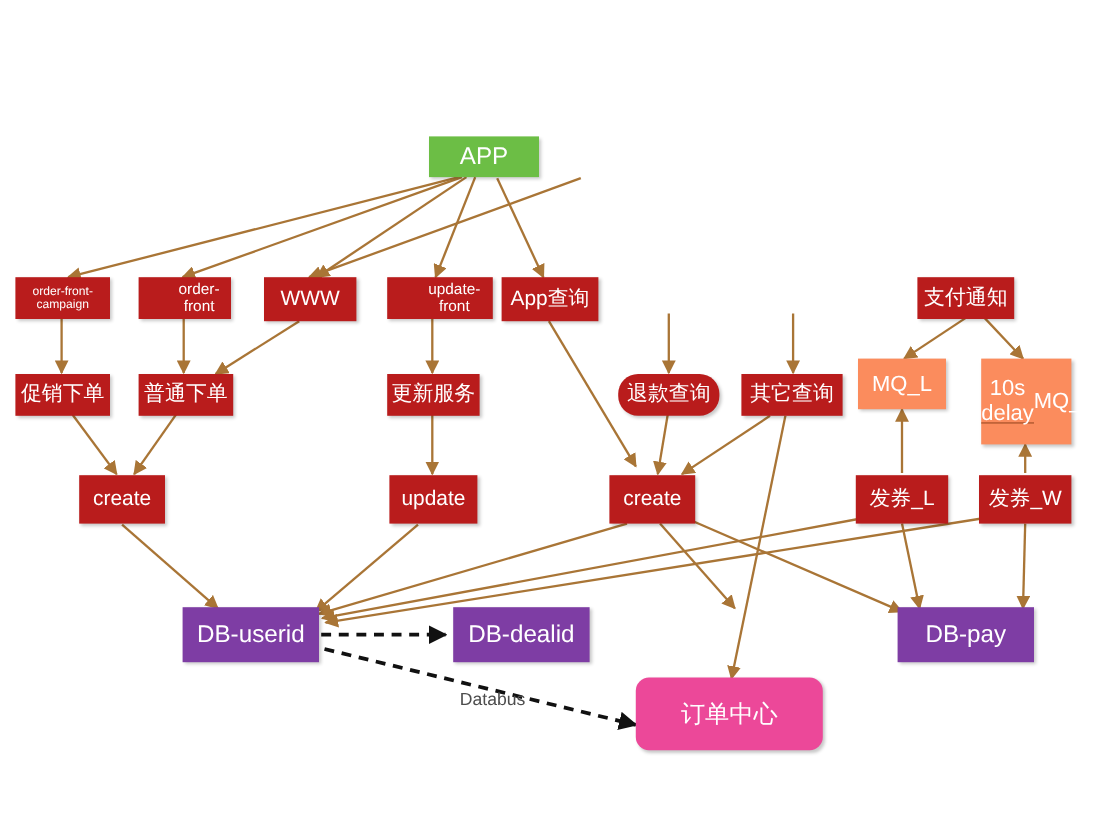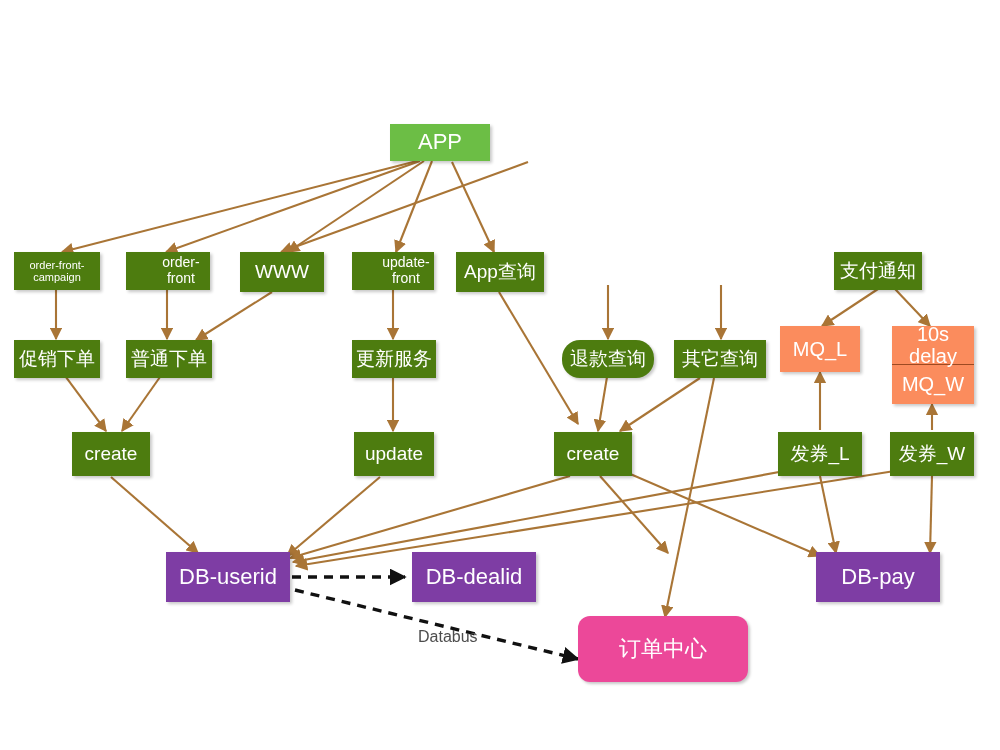--- a/index.html
+++ b/index.html
@@ -11,30 +11,30 @@
   #stage{position:absolute;left:0;top:0;width:1000px;height:750px;}
   svg#edges{position:absolute;left:0;top:0;width:1000px;height:750px;}
   .node{
     position:absolute;box-sizing:border-box;
     display:flex;align-items:center;justify-content:center;
     text-align:center;color:#ffffff;line-height:1.12;
     box-shadow:2px 2px 3px rgba(0,0,0,0.22);
     -webkit-font-smoothing:antialiased;
   }
   .n-green{background:#6cbe45;}
-  .n-blue{background:#4d7c0f;}
+  .n-blue{background:#b91c1c;}
   .n-orange{background:#fb8c5d;}
   .n-purple{background:#7e3da4;}
   .n-red{background:#ec4899;border-radius:12px;text-align:center;}
   .fs10{font-size:11px;}
   .fs13{font-size:14px;padding-left:26px;}
   .fs15{font-size:20px;}
   .fs17{font-size:19px;}
   .fs20{font-size:22px;}
-  .stack{flex-direction:column;gap:0;padding:0;justify-content:flex-start;}
+  .stack{gap:0;padding:0;justify-content:flex-start;}
   .stack > div{
     width:100%;height:50%;display:flex;align-items:center;justify-content:center;
     box-sizing:border-box;
   }
   .stack > div.top{border-bottom:1.5px solid #9c4a22;}
   .edgelabel{
     position:absolute;color:#4d4d4d;font-size:16px;white-space:nowrap;
   }
 </style>
 </head>
@@ -106,21 +106,21 @@
   <div class="node n-blue fs10" style="left:14px;top:252px;width:86px;height:38px;flex-direction:column;">
     <span>order-front-</span>
     <span>campaign</span>
   </div>
   <div class="node n-blue fs13" style="left:126px;top:252px;width:84px;height:38px;">
     <span>order-front</span>
   </div>
   <div class="node n-blue fs17" style="left:240px;top:252px;width:84px;height:40px;">
     <span>WWW</span>
   </div>
-  <div class="node n-blue fs13" style="left:352px;top:252px;width:82px;height:38px;flex-direction:column;">
+  <div class="node n-blue fs13" style="left:352px;top:252px;width:96px;height:38px;flex-direction:column;">
     <span>update-</span>
     <span>front</span>
   </div>
   <div class="node n-blue fs17" style="left:456px;top:252px;width:88px;height:40px;">
     <span>App查询</span>
   </div>
   <div class="node n-blue fs17" style="left:834px;top:252px;width:88px;height:38px;">
     <span>支付通知</span>
   </div>
 

